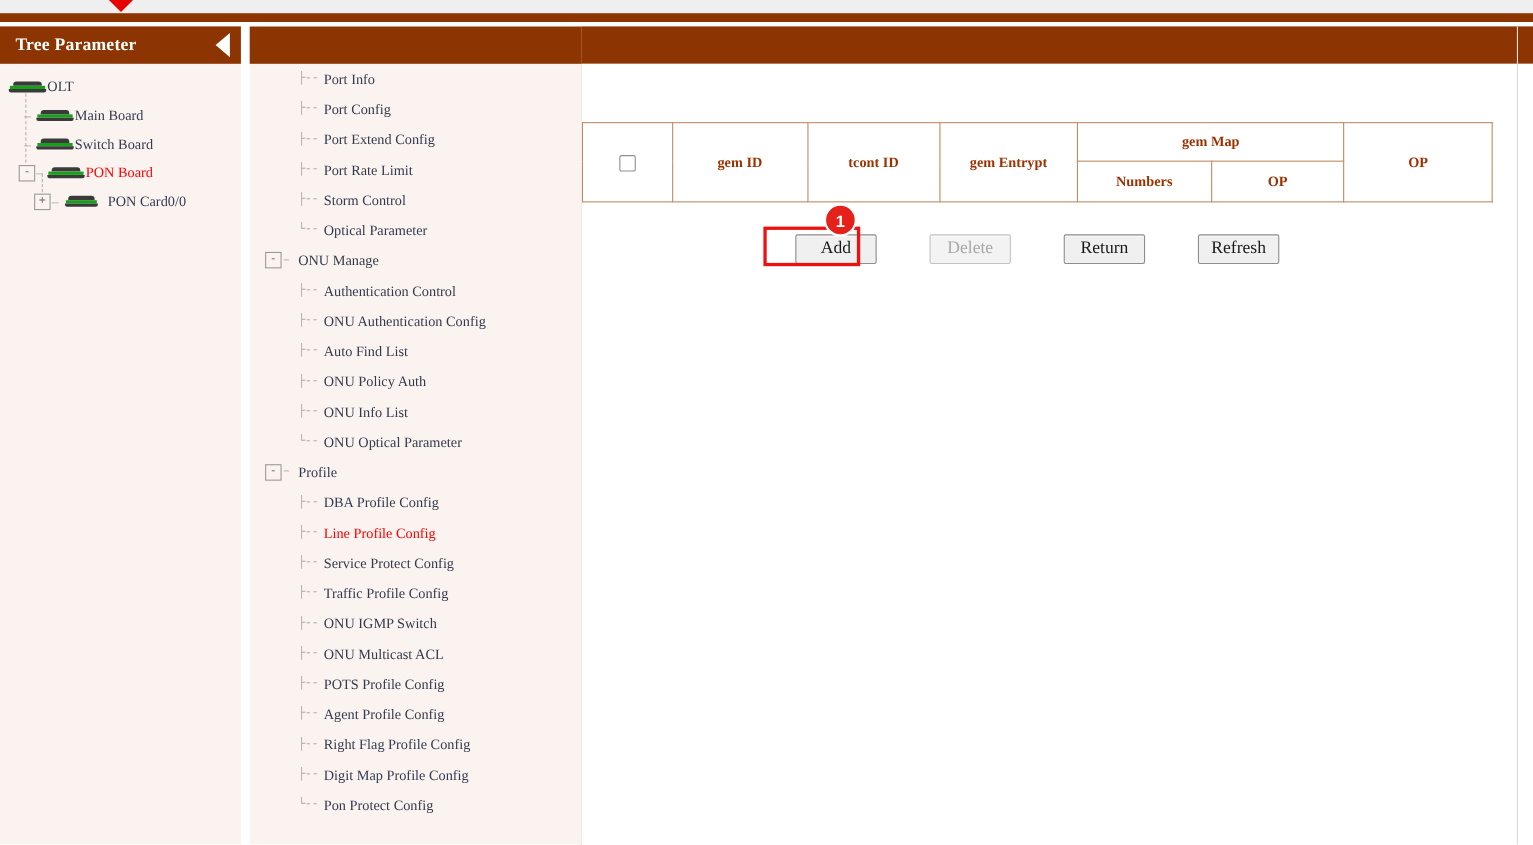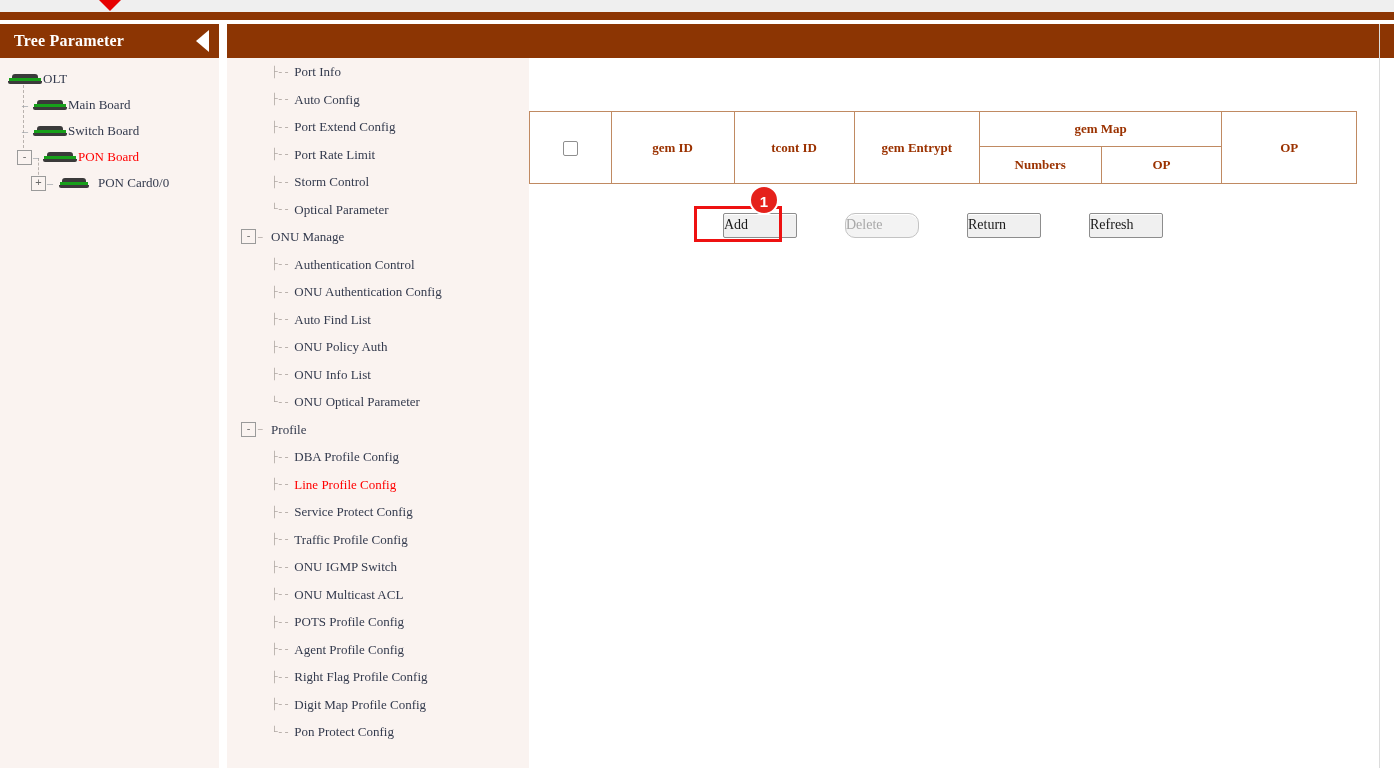--- a/index.html
+++ b/index.html
@@ -248,38 +248,37 @@
   
   .btn-row {
     position: absolute;
     left: 0; top: 155px;
     width: 828px;
     text-align: center;
   }
   .btn {
     display: inline-block;
     font-family: "Liberation Serif", serif;
-    font-size: 14px;
+    font-size: 16px;
     color: #1a1a1a;
     background: #f0f0f0;
     border: 1px solid #8d8d8d;
     border-radius: 2px;
     padding: 3px 0 4px 0;
     width: 72px;
-    text-align: left;
+    text-align: center;
     margin: 0 22px;
     cursor: pointer;
     box-shadow: inset 0 1px 0 #ffffff;
   }
   .btn.disabled {
     color: #a8a8a8;
     border-color: #c3c3c3;
     background: #f3f3f3;
     cursor: default;
-    border-radius: 10px;
   }
   .btn-wrap { position: relative; display: inline-block; }
   .highlight-box {
     position: absolute;
     left: -7px; top: -7px;
     width: 88px; height: 36px;
     border: 3px solid #ee1111;
     box-sizing: border-box;
     pointer-events: none;
   }
@@ -446,21 +445,21 @@
 
   <div class="menu-panel">
     <div class="menu-topbar"></div>
     <div class="menu-list" id="menu-list">
         <div class="mitem">
           <span class="leadline" style="margin-left: 26px;">├--</span>
           <span class="mlbl">Port Info</span>
         </div>
         <div class="mitem">
           <span class="leadline" style="margin-left: 26px;">├--</span>
-          <span class="mlbl">Auto Config</span>
+          <span class="mlbl">Port Config</span>
         </div>
         <div class="mitem">
           <span class="leadline" style="margin-left: 26px;">├--</span>
           <span class="mlbl">Port Extend Config</span>
         </div>
         <div class="mitem">
           <span class="leadline" style="margin-left: 26px;">├--</span>
           <span class="mlbl">Port Rate Limit</span>
         </div>
         <div class="mitem">

